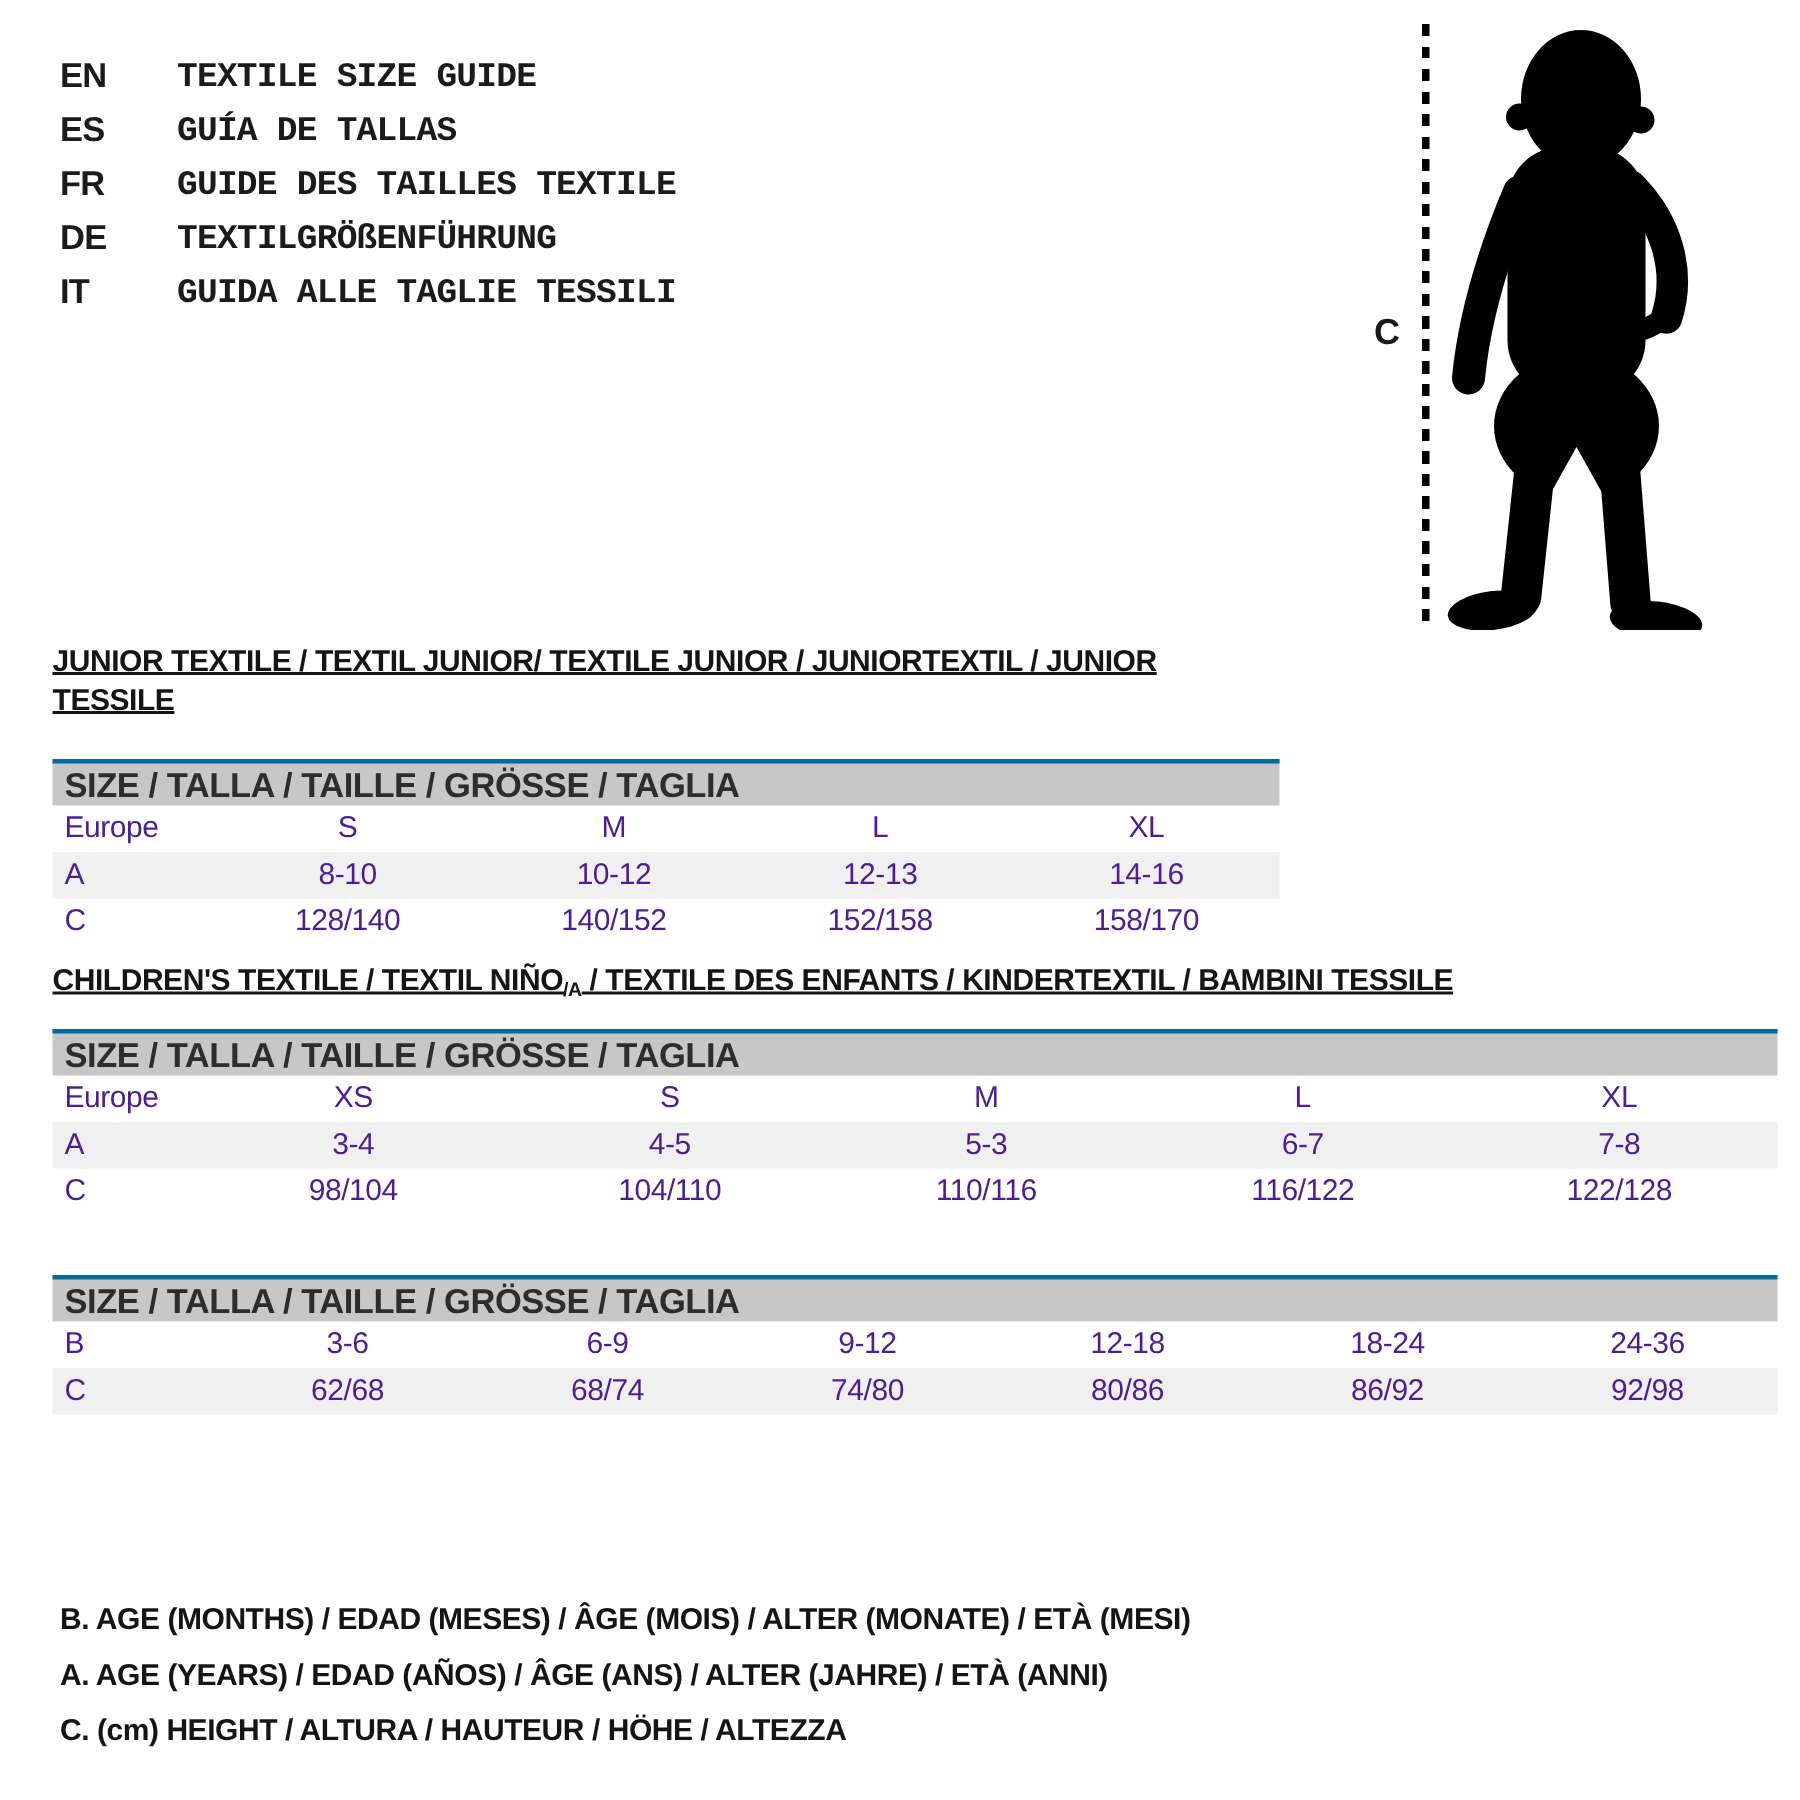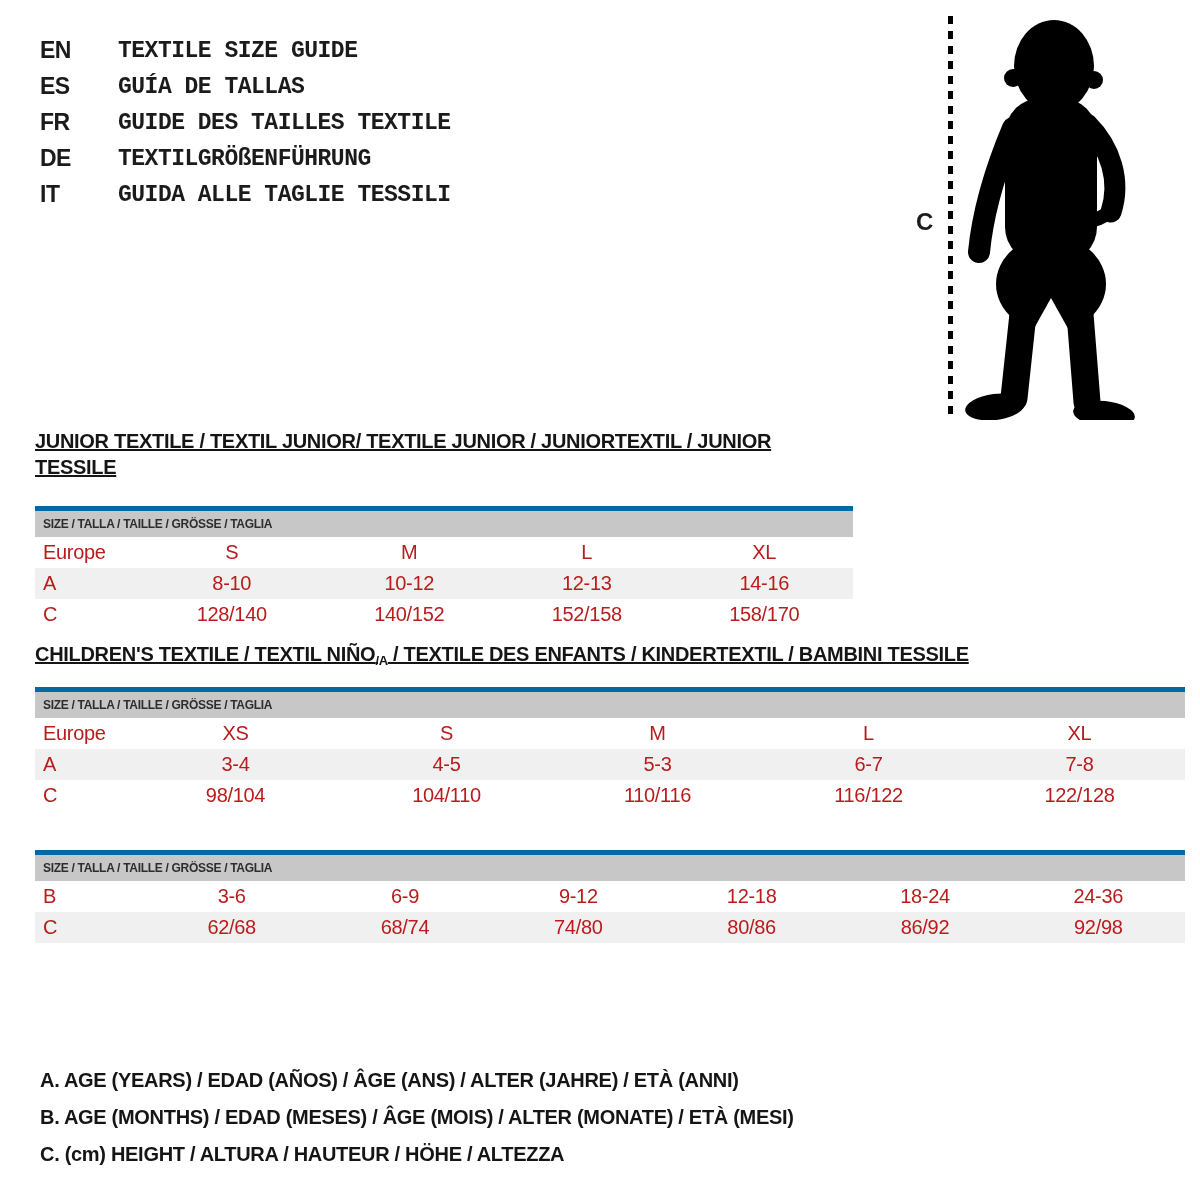--- a/index.html
+++ b/index.html
@@ -48,24 +48,24 @@
   .sec-babies .sec-title-line { 
     margin: 0; font-size: 20px; font-weight: bold; letter-spacing: -0.3px;
     line-height: 33px; color: #151515;
   }
   .sec-babies .title-wrap { margin-bottom: 12px; }
   .sub-small { font-size: 13px; vertical-align: -4px; font-weight: bold; }
 
   .size-bar {
     height: 31px; background: #c7c7c7; color: #2d2d2d;
     display: flex; align-items: center; padding-left: 8px;
-    font-size: 12px; font-weight: bold; letter-spacing: -0.3px;
-    border-top: 5px solid #0369a1;
-  }
-  .t-row { display: flex; height: 31px; align-items: center; font-size: 20px; color: #b91c1c; }
+    font-size: 23px; font-weight: bold; letter-spacing: -0.3px;
+    border-top: 3px solid #0369a1;
+  }
+  .t-row { display: flex; height: 31px; align-items: center; font-size: 20px; color: #4c1d95; }
   .t-row.alt { background: #f0f0f0; }
   .t-lbl { padding-left: 8px; letter-spacing: -0.3px; }
   .sec-junior   .t-lbl { width: 108px; }
   .sec-children .t-lbl { width: 95px; }
   .sec-babies   .t-lbl { width: 110px; }
   .t-val { flex: 1; text-align: center; letter-spacing: -0.3px; }
 
   
   .legend { position: absolute; left: 40px; top: 1062px; }
   .legend-line {
@@ -196,16 +196,16 @@
     <div class="t-val">62/68</div>
     <div class="t-val">68/74</div>
     <div class="t-val">74/80</div>
     <div class="t-val">80/86</div>
     <div class="t-val">86/92</div>
     <div class="t-val">92/98</div>
   </div>
 </section>
 
 <div class="legend">
+  <div class="legend-line">B. AGE (MONTHS) / EDAD (MESES) / ÂGE (MOIS) / ALTER (MONATE) / ETÀ (MESI)</div>
   <div class="legend-line">A. AGE (YEARS) / EDAD (AÑOS) / ÂGE (ANS) / ALTER (JAHRE) / ETÀ (ANNI)</div>
-  <div class="legend-line">B. AGE (MONTHS) / EDAD (MESES) / ÂGE (MOIS) / ALTER (MONATE) / ETÀ (MESI)</div>
   <div class="legend-line">C. (cm) HEIGHT / ALTURA / HAUTEUR / HÖHE / ALTEZZA</div>
 </div>
 
 </body></html>

